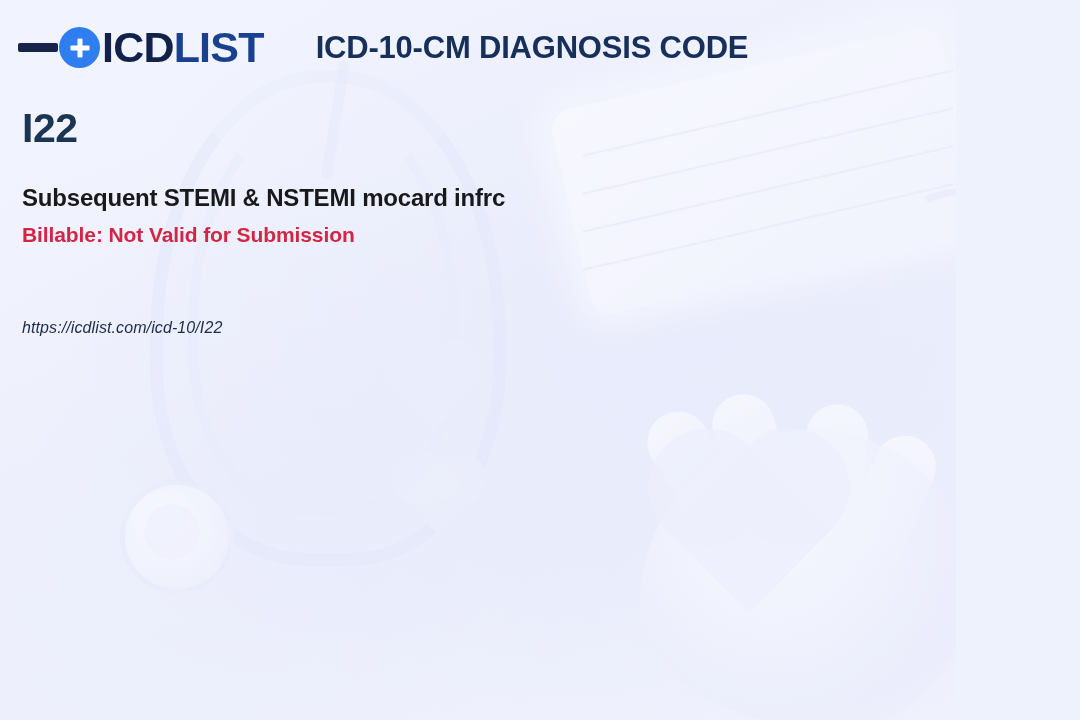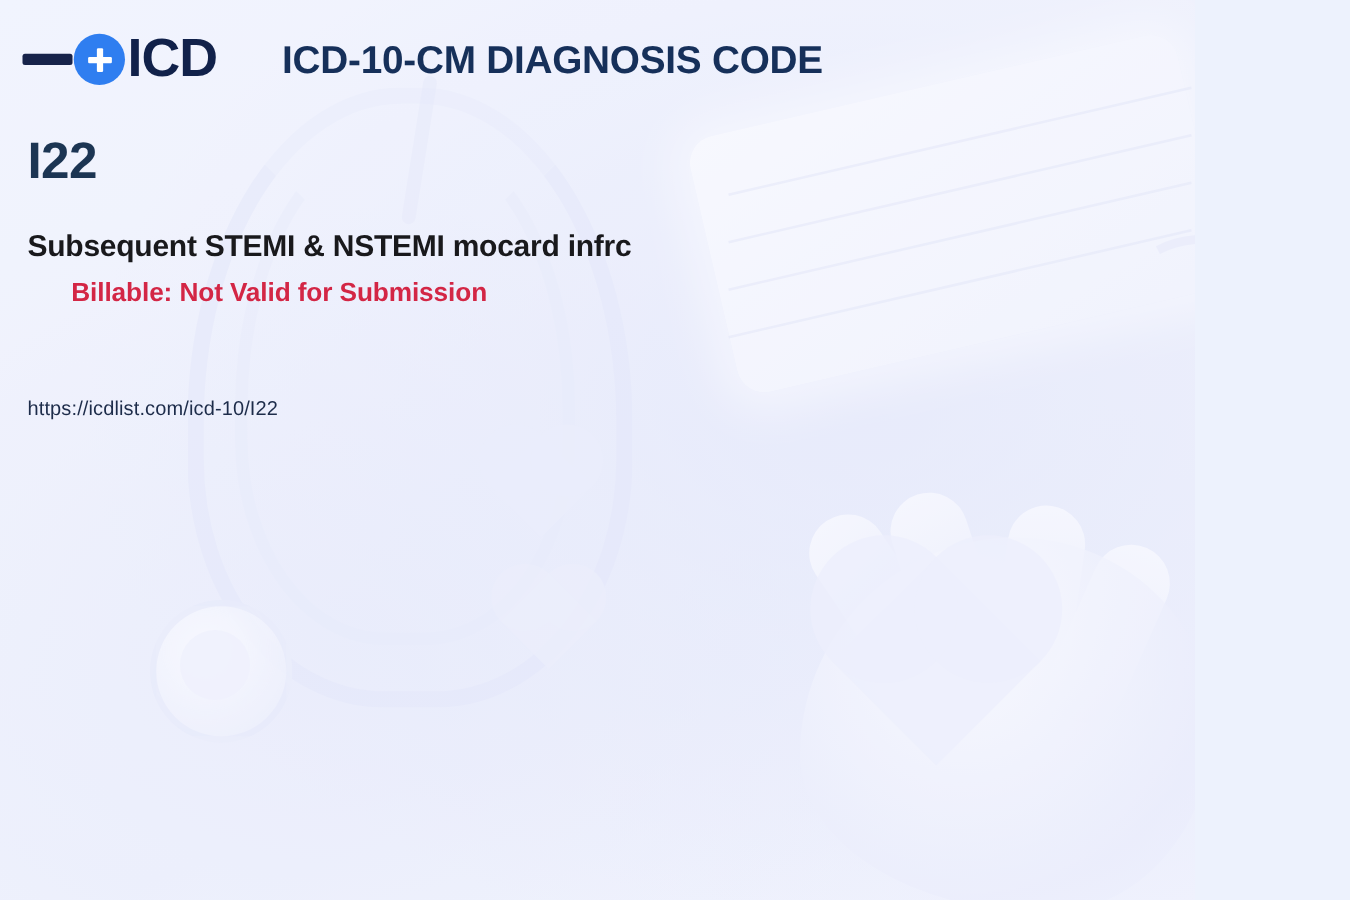--- a/index.html
+++ b/index.html
@@ -233,30 +233,30 @@
     line-height: 1.15;
   }
   .billable {
     position: absolute;
     left: 22px; top: 223px;
     font-size: 21px;
     font-weight: 700;
     color: #d32645;
     letter-spacing: -0.1px;
     line-height: 1.15;
-    margin-left: 35px;
   }
   .url {
     position: absolute;
     left: 22px; top: 318px;
     font-size: 16px;
     font-weight: 400;
     color: #1d2c4a;
     letter-spacing: 0.1px;
     line-height: 1.2;
+    font-style: italic;
   }
 </style>
 </head>
 <body>
 
 <div class="card">
 
   <div class="bg-art">
     <div class="bg-wash"></div>
 
@@ -285,20 +285,21 @@
     <div class="bg-veil"></div>
   </div>
 
   <div class="content">
 
     <div class="header">
       <div class="logo">
         <span class="logo-dash"></span>
         <span class="logo-plus-circle"></span>
         <span class="logo-word logo-icd">ICD</span>
+        <span class="logo-word logo-list">LIST</span>
       </div>
       <div class="header-title">ICD-10-CM DIAGNOSIS CODE</div>
     </div>
 
     <div class="code">I22</div>
 
     <div class="description">Subsequent STEMI &amp; NSTEMI mocard infrc</div>
 
     <div class="billable">Billable: Not Valid for Submission</div>
 

